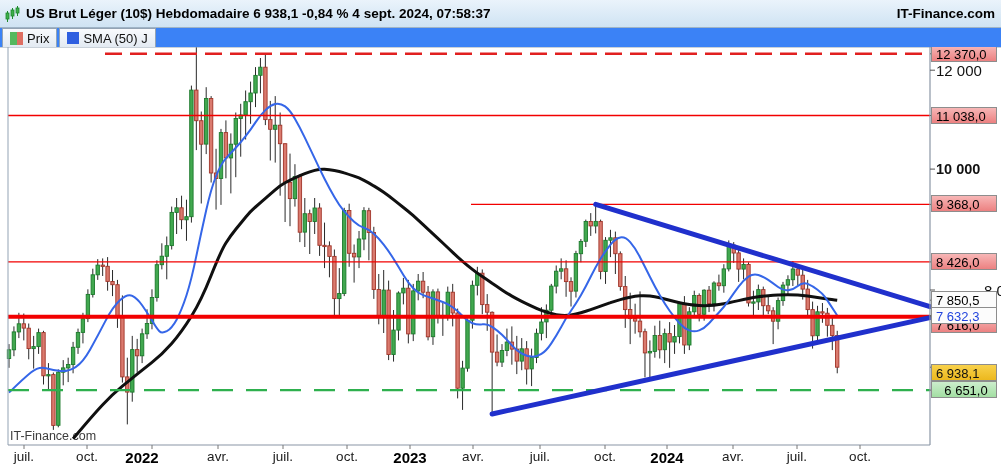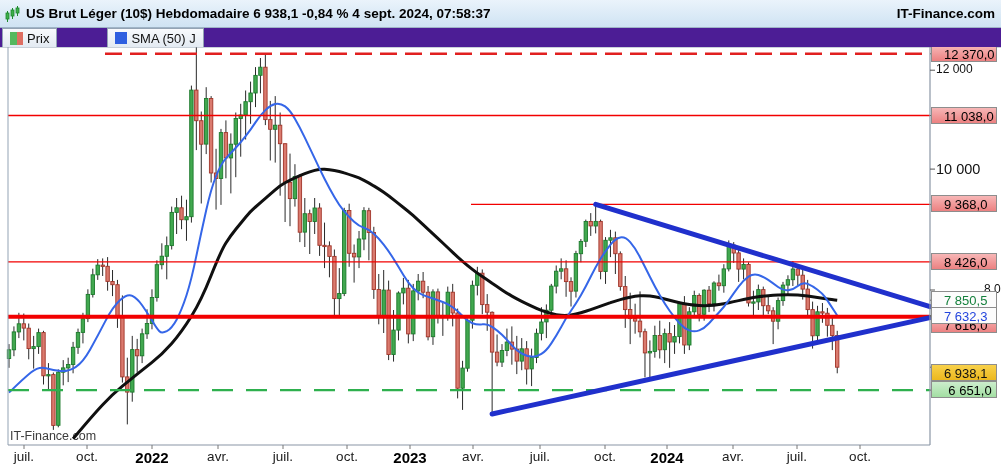--- a/index.html
+++ b/index.html
@@ -4,36 +4,36 @@
 <style>
   html,body{margin:0;padding:0;background:#fff;}
   .root{position:relative;width:1001px;height:469px;overflow:hidden;background:#fff;
         font-family:"Liberation Sans",sans-serif;border:0;box-sizing:border-box;}
   .header{position:absolute;left:0;top:0;width:1001px;height:28px;
           background:linear-gradient(#eaf3fb,#cfe3f3);border-bottom:1px solid #9fb4c6;
           display:flex;align-items:center;box-sizing:border-box;z-index:5;}
   .hicon{margin:0 6px 0 5px;display:inline-flex;}
   .title{font-size:13.5px;font-weight:bold;color:#000;white-space:nowrap;}
   .brand{margin-left:auto;margin-right:6px;font-size:13.5px;font-weight:bold;color:#000;}
-  .legendbar{position:absolute;left:0;top:28px;width:1001px;height:19px;background:#4c1d95;
-             display:flex;align-items:stretch;z-index:5;gap:48px;}
+  .legendbar{position:absolute;left:0;top:28px;width:1001px;height:19px;background:#3b82f6;
+             display:flex;align-items:stretch;z-index:5;}
   .ltab{display:inline-flex;align-items:center;gap:4px;padding:0 7px;margin-left:2px;
         background:linear-gradient(#f8fafd,#e3eaf2);border:1px solid #93a3b4;border-bottom:0;
         font-size:13px;color:#111;box-sizing:border-box;}
   .sw{width:12px;height:12px;display:inline-block;}
   .sw2{width:13px;height:13px;display:inline-flex;}
   .sw2 i{width:6.5px;height:13px;display:inline-block;}
   #gfx{position:absolute;left:0;top:0;z-index:2;}
   .watermark{position:absolute;left:10px;top:429px;font-size:12.5px;color:#3c3c3c;z-index:1;}
   .xlab{position:absolute;transform:translateX(-50%);font-size:13.5px;color:#1a1a1a;white-space:nowrap;z-index:3;}
   .xlab.bold{font-weight:bold;font-size:15px;color:#000;}
-  .ytick{position:absolute;left:936px;font-size:12px;color:#111;z-index:3;white-space:nowrap;}
-  .ytick.bold{font-weight:normal;font-size:14.5px;}
+  .ytick{position:absolute;left:936px;font-size:15px;color:#111;z-index:3;white-space:nowrap;}
+  .ytick.bold{font-weight:bold;font-size:14.5px;}
   .badge{position:absolute;left:931px;width:66px;height:17px;line-height:17px;
-         font-size:13px;padding-left:12px;box-sizing:border-box;border:1px solid #8d8d8d;
+         font-size:13px;padding-left:4px;box-sizing:border-box;border:1px solid #8d8d8d;
          z-index:4;white-space:nowrap;overflow:hidden;}
   .badge.pink{background:linear-gradient(#f7b6b6,#ec8181);color:#000;}
   .badge.green{background:linear-gradient(#ccedcc,#a3dfa3);color:#000;}
   .badge.white{background:#fcfcfc;}
   .badge.yellow{background:linear-gradient(#f8d14b,#ecb81e);color:#000;}
 </style>
 </head>
 <body>
 
 <div class="root">
@@ -446,21 +446,21 @@
       <line x1="930" y1="316.7" x2="934" y2="316.7" stroke="#666" stroke-width="1"></line>
       <line x1="930" y1="390.1" x2="934" y2="390.1" stroke="#666" stroke-width="1"></line>
       <line x1="930" y1="300.2" x2="934" y2="300.2" stroke="#666" stroke-width="1"></line>
       <line x1="930" y1="315.5" x2="934" y2="315.5" stroke="#666" stroke-width="1"></line>
       <line x1="930" y1="367.2" x2="934" y2="367.2" stroke="#666" stroke-width="1"></line>
     </svg>
 
   <div id="xaxis">
       <div class="xlab" style="left: 24px; top: 449px;">juil.</div>
       <div class="xlab" style="left: 87px; top: 449px;">oct.</div>
-      <div class="xlab bold" style="left: 152px; top: 449px;">2022</div>
+      <div class="xlab bold" style="left: 142px; top: 449px;">2022</div>
       <div class="xlab" style="left: 218px; top: 449px;">avr.</div>
       <div class="xlab" style="left: 283px; top: 449px;">juil.</div>
       <div class="xlab" style="left: 347px; top: 449px;">oct.</div>
       <div class="xlab bold" style="left: 410px; top: 449px;">2023</div>
       <div class="xlab" style="left: 473px; top: 449px;">avr.</div>
       <div class="xlab" style="left: 540px; top: 449px;">juil.</div>
       <div class="xlab" style="left: 605px; top: 449px;">oct.</div>
       <div class="xlab bold" style="left: 667px; top: 449px;">2024</div>
       <div class="xlab" style="left: 733px; top: 449px;">avr.</div>
       <div class="xlab" style="left: 797px; top: 449px;">juil.</div>
@@ -469,18 +469,18 @@
   <div id="yaxis">
       <div class="ytick" style="top: 62.2381px;">12 000</div>
       <div class="ytick bold" style="top: 161.056px;">10 000</div>
       <div class="ytick" style="top: 282px; margin-left: 48px;">8 000</div>
       <div class="badge pink" style="top: 44.7789px;">12 370,0</div>
       <div class="badge pink" style="top: 106.529px;">11 038,0</div>
       <div class="badge pink" style="top: 195.441px;">9 368,0</div>
       <div class="badge pink" style="top: 252.881px;">8 426,0</div>
       <div class="badge pink" style="top: 315.661px;">7 616,0</div>
       <div class="badge green" style="top: 381.093px; text-align: center;">6 651,0</div>
-      <div class="badge white" style="top: 291.224px; color: #15803d;">7 850,5</div>
+      <div class="badge white" style="top: 291.224px; color: #000000;">7 850,5</div>
       <div class="badge white" style="top: 306.502px; color: rgb(34, 68, 221);">7 632,3</div>
       <div class="badge yellow" style="top: 364px; color: rgb(17, 17, 17);">6 938,1</div>
     </div>
 
 </div>
 
 </body></html>

